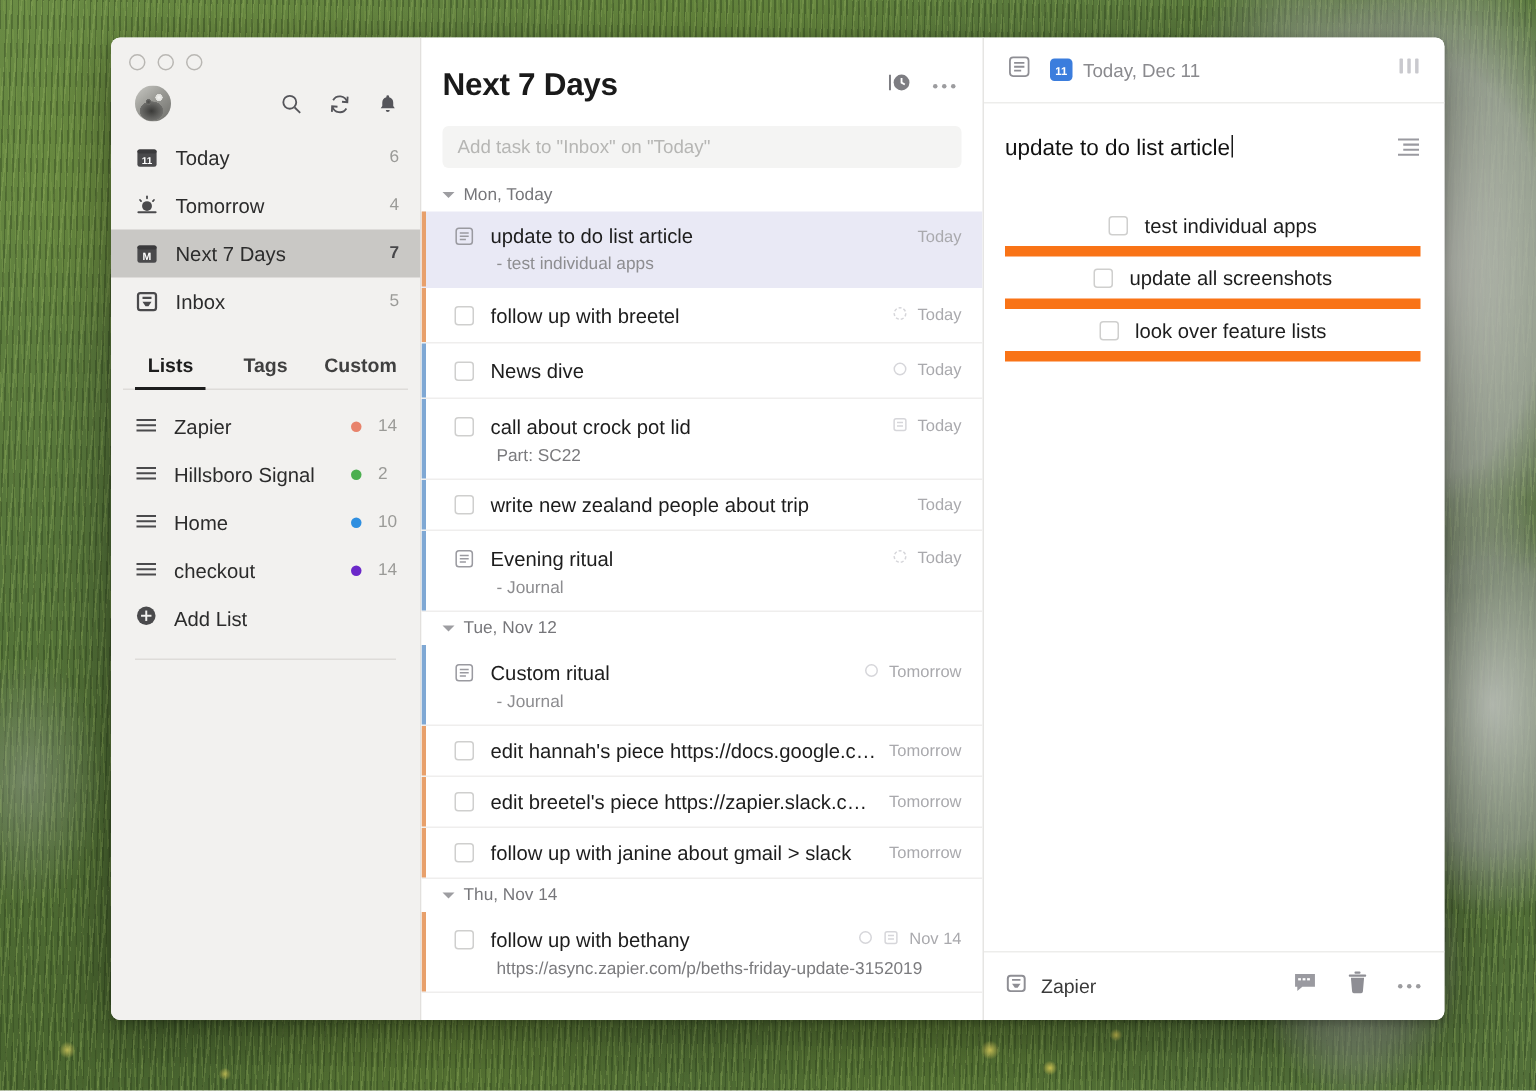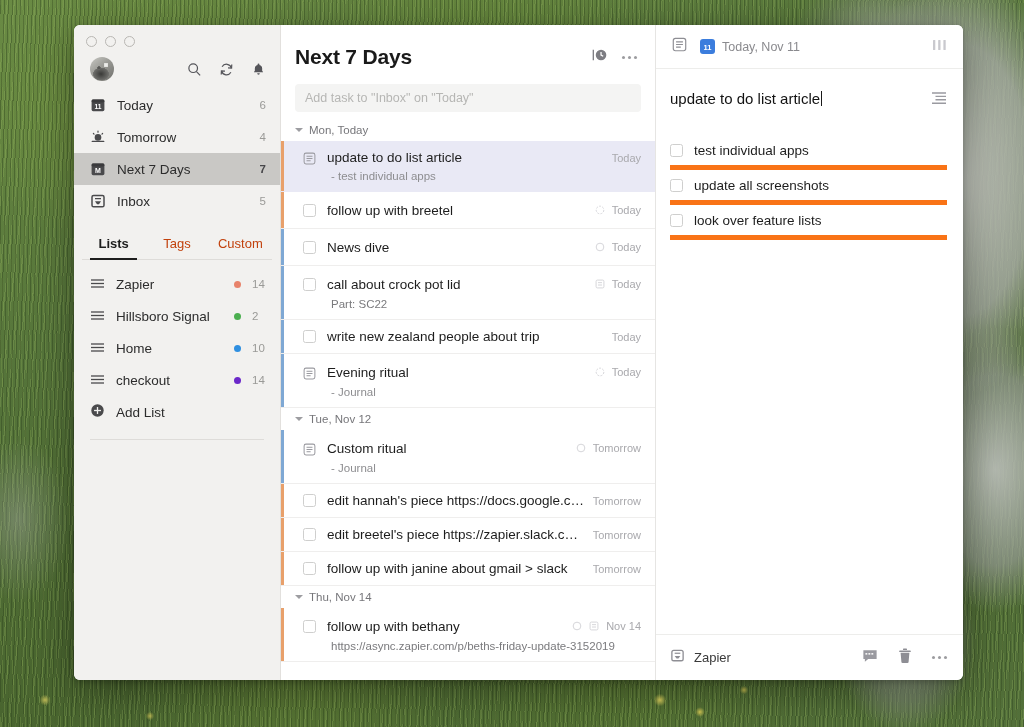--- a/index.html
+++ b/index.html
@@ -88,22 +88,22 @@
     font-size: 13.5px; color: #2c2c2c; cursor: default;
   }
   .nav-item .nv-icon { width: 16px; height: 16px; flex: none; margin-right: 11px; }
   .nav-item .nv-label { flex: 1; }
   .nav-item .nv-count { font-size: 11.5px; color: #9a9a97; }
   .nav-item.selected { background: #c9c8c5; }
   .nav-item.selected .nv-count { color: #47474a; font-weight: bold; }
 
   
   .tabs { display: flex; margin: 12px 8px 0 8px; border-bottom: 1px solid #dedcd9; }
-  .tab { flex: 1; text-align: center; font-size: 13px; color: #c2410c;
-         padding: 7px 0 8px 0; }
+  .tab { flex: 1; text-align: center; font-size: 13px; color: #404040;
+         padding: 7px 0 8px 0; font-weight: bold; }
   .tab.active { color: #1d1d1d; font-weight: bold; position: relative; }
   .tab.active::after {
     content: ""; position: absolute; left: 8px; right: 8px; bottom: -1px;
     height: 2px; background: #1d1d1d;
   }
 
   .list-item { display: flex; align-items: center; height: 32px; padding: 0 14px 0 16px;
                font-size: 13.5px; color: #2c2c2c; }
   .list-item .li-hamb { width: 15px; margin-right: 11px; flex: none; }
   .list-item .li-label { flex: 1; }
@@ -187,21 +187,22 @@
     line-height: 20px;
   }
   #detail-title .caret-bar {
     display: inline-block; width: 1px; height: 15px; background: #1a1a1a;
     vertical-align: -2px; margin-left: 1px;
   }
 
   #subtasks { margin-top: 26px; padding: 0 16px 0 14px; }
   .subtask {
     display: flex; align-items: center; height: 35px;
-    border-bottom: 5px solid #f97316;
+    border-bottom: 7px solid #f97316;
+    justify-content: center;
   }
   .subtask .st-label { font-size: 13.5px; color: #1d1d1d; }
 
   #detail-foot {
     margin-top: auto; height: 46px; border-top: 1px solid #ededeb;
     display: flex; align-items: center; padding: 0 16px 0 14px; gap: 9px;
   }
   #foot-list-label { font-size: 13px; color: #3a3a3a; }
   .foot-icons { margin-left: auto; display: flex; align-items: center; gap: 20px; }
 
@@ -614,21 +615,21 @@
         <span>
           <svg width="15" height="15" viewBox="0 0 14 14" fill="none" stroke="#8e8e94" stroke-width="1.1">
             <rect x="1.2" y="1.2" width="11.6" height="11.6" rx="2"></rect>
             <line x1="3.8" y1="4.6" x2="10.2" y2="4.6"></line>
               <line x1="3.8" y1="7" x2="10.2" y2="7"></line>
               <line x1="3.8" y1="9.4" x2="8.2" y2="9.4"></line>
           </svg>
         </span>
         <span id="detail-date-chip">
           <span class="cal-blue">11</span>
-          <span id="detail-date-text">Today, Nov 11</span>
+          <span id="detail-date-text">Today, Dec 11</span>
         </span>
         <span style="margin-left:auto;">
           <svg width="15" height="13" viewBox="0 0 15 13">
             <rect x="1" y="1" width="2.3" height="10" rx="0.6" fill="#c9c9ce"></rect>
             <rect x="6.2" y="1" width="2.3" height="10" rx="0.6" fill="#c9c9ce"></rect>
             <rect x="11.4" y="1" width="2.3" height="10" rx="0.6" fill="#c9c9ce"></rect>
           </svg>
         </span>
       </div>
 

